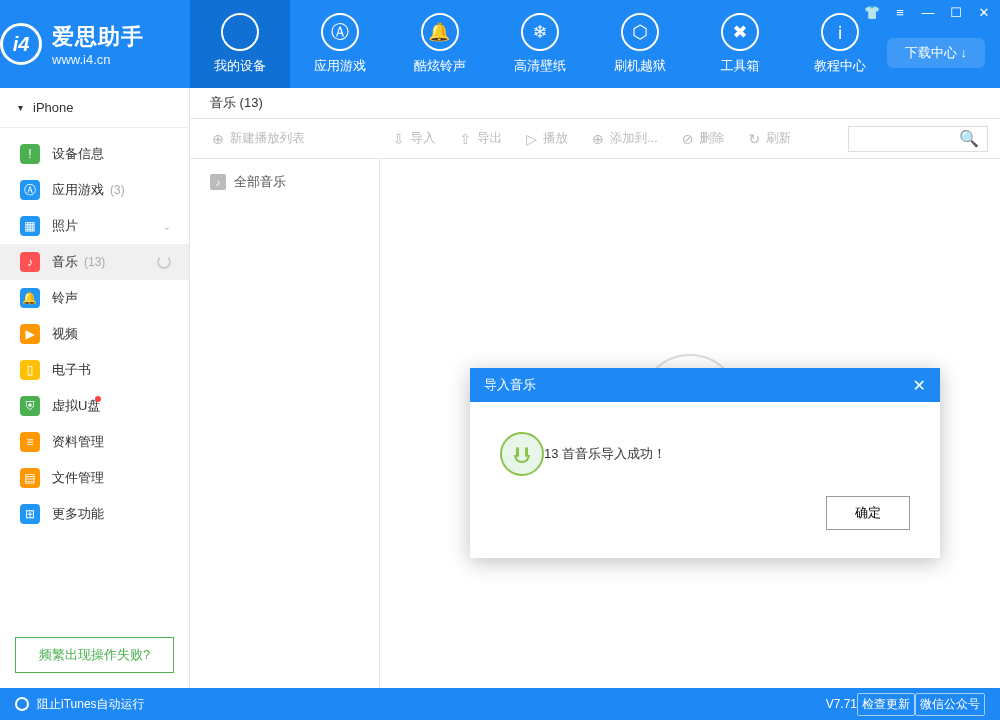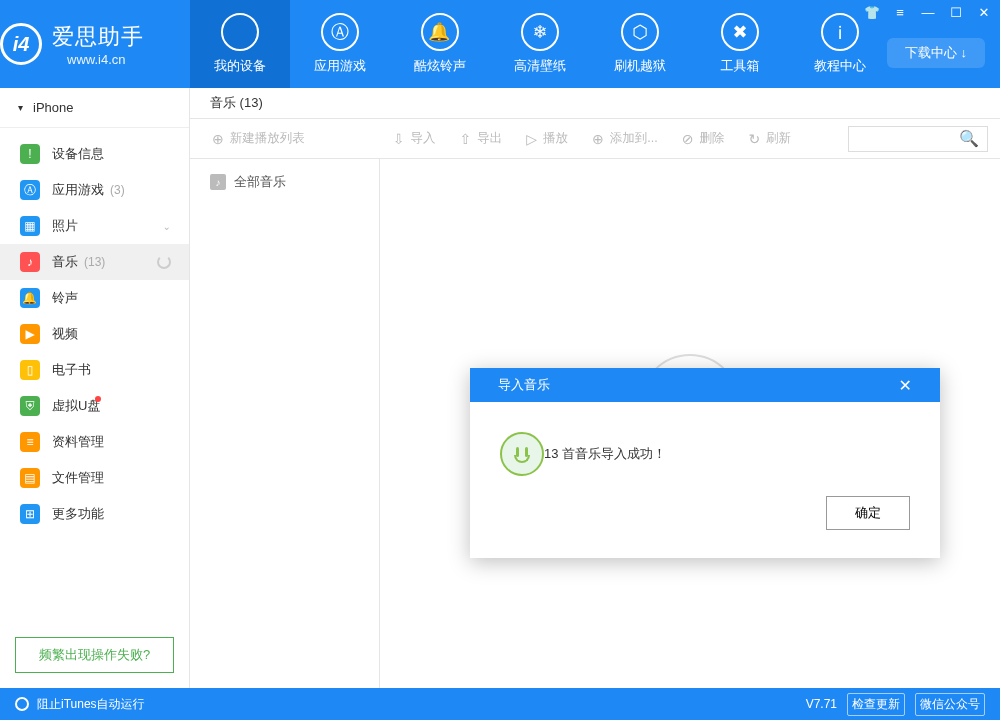--- a/index.html
+++ b/index.html
@@ -1,22 +1,22 @@
 <!DOCTYPE html>
 <html><head>
 <meta charset="utf-8">
 <style>
 * { margin: 0; padding: 0; box-sizing: border-box; font-family: "Microsoft YaHei", Arial, sans-serif; }
 body { width: 1000px; height: 720px; overflow: hidden; background: #fff; display: flex; flex-direction: column; }
 .header { background: #1e88f5; height: 88px; display: flex; align-items: center; position: relative; }
 .logo-area { width: 190px; display: flex; align-items: center; padding-left: 0; color: #fff; }
 .logo-circle { width: 42px; height: 42px; border: 3px solid #fff; border-radius: 50%; display: flex; align-items: center; justify-content: center; font-size: 20px; font-weight: bold; font-style: italic; margin-right: 10px; }
 .logo-text { display: flex; flex-direction: column; }
-.logo-title { font-size: 22px; font-weight: normal; letter-spacing: 1px; }
-.logo-url { font-size: 13px; opacity: 0.9; margin-left: 15px; }
+.logo-title { font-size: 22px; font-weight: bold; letter-spacing: 1px; }
+.logo-url { font-size: 13px; opacity: 0.9; }
 .nav-items { display: flex; height: 100%; }
 .nav-item { width: 100px; display: flex; flex-direction: column; align-items: center; justify-content: center; color: #fff; font-size: 13px; cursor: pointer; }
 .nav-item.active { background: #1070d4; }
 .nav-icon { width: 38px; height: 38px; border: 2px solid #fff; border-radius: 50%; display: flex; align-items: center; justify-content: center; margin-bottom: 6px; font-size: 18px; }
 .win-controls { position: absolute; top: 5px; right: 8px; display: flex; gap: 12px; color: #fff; font-size: 13px; }
 .win-ctrl { cursor: pointer; width: 16px; text-align: center; }
 .download-btn { position: absolute; top: 38px; right: 15px; background: rgba(255,255,255,0.15); color: #fff; padding: 6px 18px; font-size: 13px; border-radius: 6px; cursor: pointer; }
 .body-area { flex: 1; display: flex; overflow: hidden; }
 .sidebar { width: 190px; border-right: 1px solid #e5e5e5; display: flex; flex-direction: column; background: #fff; }
 .device-header { padding: 12px 18px; font-size: 13px; color: #333; border-bottom: 1px solid #eee; display: flex; align-items: center; cursor: pointer; }
@@ -42,24 +42,24 @@
 .content-row { flex: 1; display: flex; }
 .sub-list { width: 190px; border-right: 1px solid #e5e5e5; padding: 14px 20px; font-size: 13px; color: #555; }
 .sub-list-item { display: flex; align-items: center; gap: 8px; cursor: pointer; }
 .sub-icon { width: 16px; height: 16px; background: #bbb; border-radius: 2px; display: flex; align-items: center; justify-content: center; color: #fff; font-size: 10px; }
 .empty-area { flex: 1; display: flex; flex-direction: column; align-items: center; justify-content: center; color: #aaa; font-size: 16px; }
 .empty-circle { width: 100px; height: 100px; border: 2px solid #ddd; border-radius: 50%; margin-bottom: 18px; display:flex; align-items:center; justify-content:center; }
 .empty-inner { color:#ddd; font-size:40px; }
 .status-bar { height: 32px; background: #1e88f5; color: #fff; display: flex; align-items: center; padding: 0 15px; font-size: 12px; }
 .status-left { display: flex; align-items: center; gap: 8px; }
 .status-circle { width: 14px; height: 14px; border: 2px solid #fff; border-radius: 50%; }
-.status-right { margin-left: auto; display: flex; align-items: center; gap: 10px; }
+.status-right { margin-left: auto; display: flex; align-items: center; }
 .status-btn { border: 1px solid rgba(255,255,255,0.6); padding: 2px 4px; border-radius: 2px; cursor: pointer; }
 .modal { position: absolute; left: 280px; top: 280px; width: 470px; background: #fff; box-shadow: 0 4px 20px rgba(0,0,0,0.25); }
-.modal-header { background: #1e88f5; color: #fff; height: 34px; display: flex; align-items: center; padding: 0 28px; font-size: 13px; }
+.modal-header { background: #1e88f5; color: #fff; height: 34px; display: flex; align-items: center; padding: 0 14px; font-size: 13px; }
 .modal-close { margin-left: auto; cursor: pointer; font-size: 16px; }
 .modal-body { padding: 30px 30px 20px; display: flex; align-items: center; gap: 0; font-size: 13px; color: #333; }
 .smile { width: 44px; height: 44px; border: 2px solid #8bc34a; border-radius: 50%; background: #e8f5e9; display: flex; align-items: center; justify-content: center; position: relative; }
 .smile::before, .smile::after { content: ''; position: absolute; width: 3px; height: 10px; background: #8bc34a; top: 13px; border-radius: 2px; }
 .smile::before { left: 14px; }
 .smile::after { right: 14px; }
 .smile-mouth { position: absolute; bottom: 11px; width: 16px; height: 8px; border: 2.5px solid #8bc34a; border-top: none; border-radius: 0 0 16px 16px; }
 .modal-footer { padding: 0 30px 28px; display: flex; justify-content: flex-end; }
 .ok-btn { border: 1px solid #999; padding: 7px 28px; font-size: 13px; cursor: pointer; background: #fff; }
 </style>

